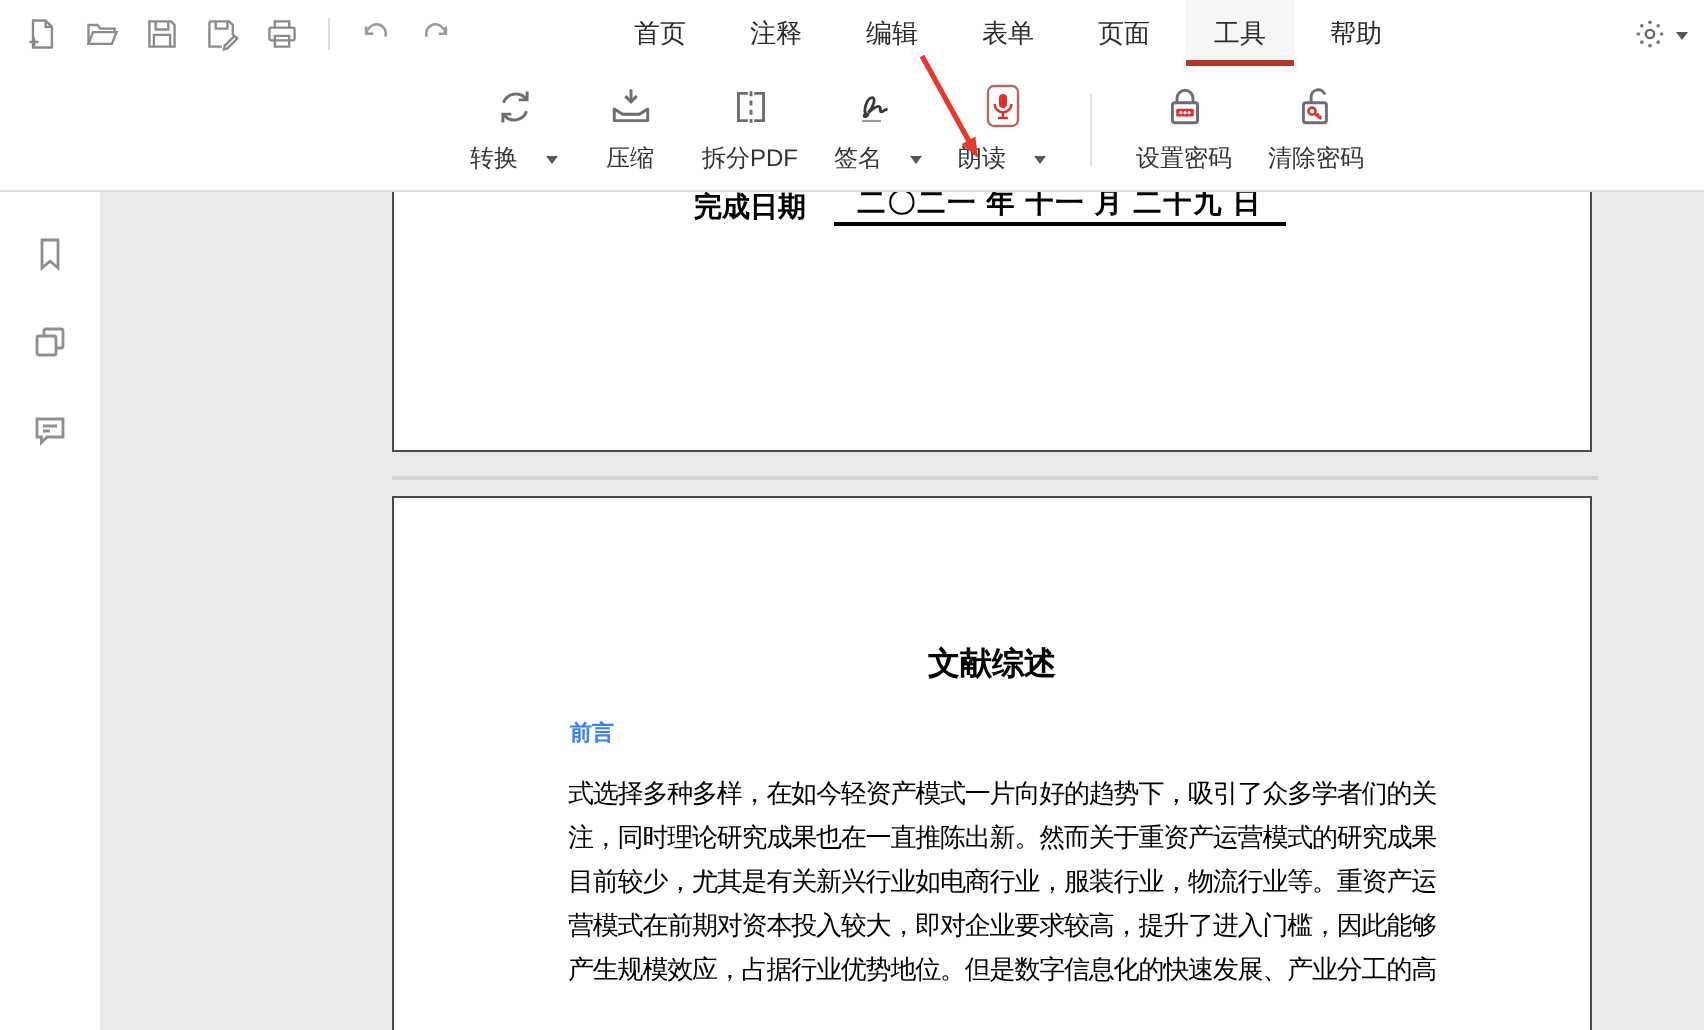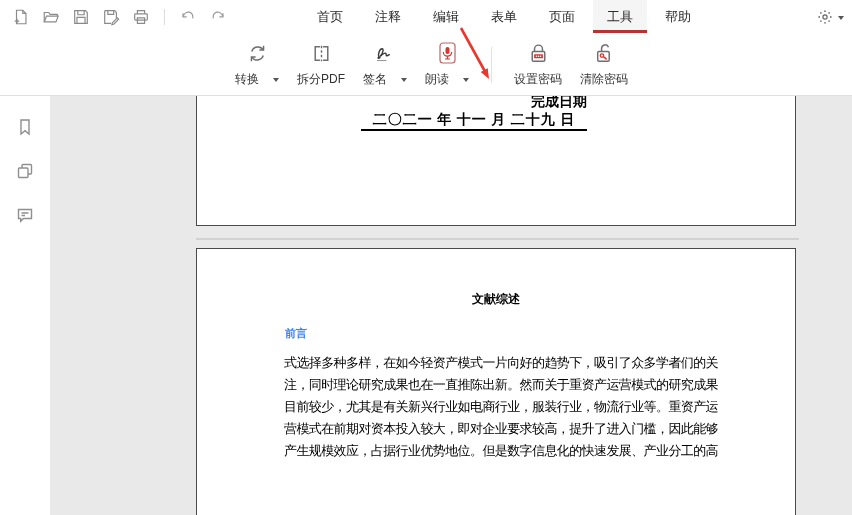--- a/index.html
+++ b/index.html
@@ -36,25 +36,25 @@
   .sbtn { width:22px; height:22px; display:flex; align-items:center; justify-content:center; cursor:pointer; }
   .viewer { flex:1; background:#e9e9e9; position:relative; overflow:hidden; }
 
   .page { position:absolute; left:146px; width:600px; background:#fff; border:1.5px solid #4a4a4a; }
   .page1 { top:-300px; height:430px; }
   .page-sep { position:absolute; top:142px; left:146px; width:603px; height:2px; background:#d2d2d2; }
   .page2 { top:152px; height:580px; }
 
   .p1line { position:absolute; top:296px; left:150px; display:flex; align-items:flex-end;
             font-family:"Liberation Serif","DejaVu Serif",serif; font-weight:bold;
-            font-size:14px; color:#000; white-space:nowrap;flex-direction:column; }
+            font-size:14px; color:#000; white-space:nowrap; }
   .p1date { border-bottom:2px solid #000; margin-left:14px; min-width:226px;
             text-align:center; letter-spacing:1px; }
 
-  .doc-title { margin-top:40px; text-align:center; font-size:12px; font-weight:bold; color:#000; line-height:20px; }
+  .doc-title { margin-top:74px; text-align:center; font-size:16px; font-weight:bold; color:#000; line-height:20px; }
   .doc-heading { margin:14px 0 0 88px; font-size:11px; font-weight:bold; color:#3b82f6; line-height:20px; }
   .doc-body { margin:9px 86px 0 87px; font-family:"Liberation Serif","DejaVu Serif",serif;
               font-size:13px; letter-spacing:-0.6px; line-height:22px; color:#000; }
   .doc-body .line { white-space:nowrap; }
   .line.indent { text-indent:27px; }
 
   .red-arrow { position:absolute; left:456px; top:25px; width:42px; height:60px; z-index:9; pointer-events:none; }
 
   svg.ic { display:block; }
 </style>
@@ -152,20 +152,32 @@
         <path d="M16.5 13a6.2 6.2 0 0 1-11 1.5"></path>
             <path d="M5.2 18.4v-4h4"></path>
       </svg>
         </div>
       <div class="tlabel">
           <span>转换</span>
           <span class="caret"></span>
         </div>
     </div>
 
+    <div class="tool">
+      <div class="ticon">
+          <svg class="ic" width="23" height="23" viewBox="0 0 22 22" fill="none" stroke="#6e6e6e" stroke-width="1.4">
+        <path d="M11 2.5V8"></path>
+            <path d="M8.3 5.8L11 8.6l2.7-2.8"></path>
+        <path d="M3 17.5h16v-5.5l-4 2.5H7l-4-2.5z" stroke-linejoin="round"></path>
+      </svg>
+        </div>
+      <div class="tlabel">
+          <span>压缩</span>
+        </div>
+    </div>
 
 
     <div class="tool">
       <div class="ticon">
           <svg class="ic" width="23" height="23" viewBox="0 0 22 22" fill="none" stroke="#6e6e6e" stroke-width="1.4">
         <path d="M9.5 4.5H5v13h4.5M12.5 4.5H17v13h-4.5"></path>
         <path d="M11 3.5v15" stroke-dasharray="2.4 2"></path>
       </svg>
         </div>
       <div class="tlabel">

